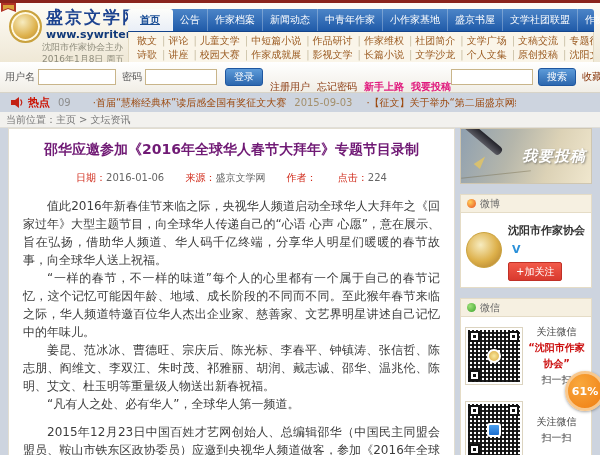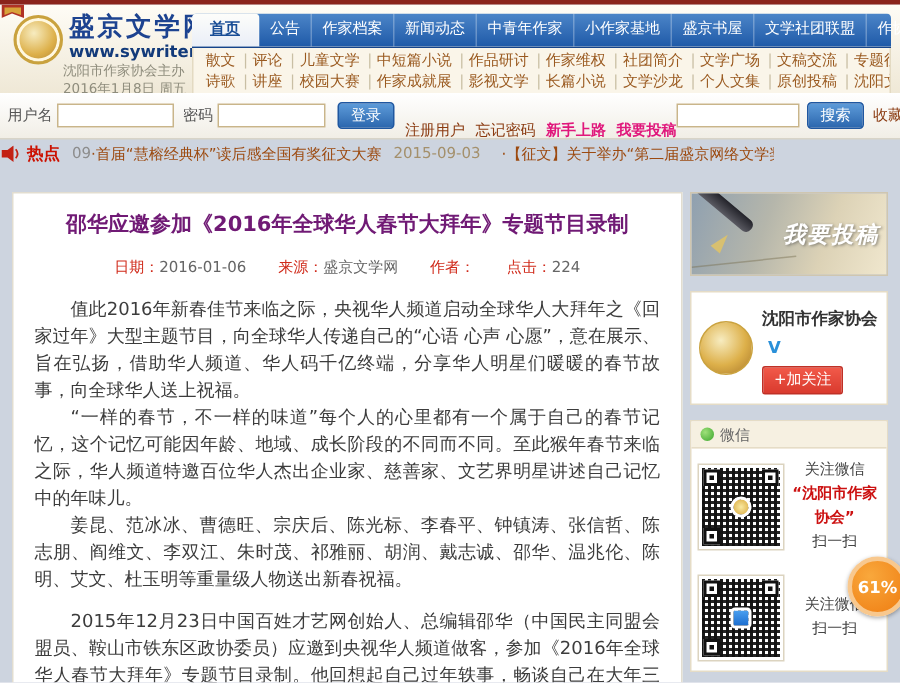--- a/index.html
+++ b/index.html
@@ -32,24 +32,24 @@
   .inp{height:16px;border:1px solid #c9b58a;background:#fff;box-sizing:border-box;}
   .inp.user{width:78px;margin-right:6px;}
   .inp.pass{width:72px;margin-right:8px;}
   .btn-blue{height:18px;background:linear-gradient(#5d9bd9,#2c67ae);color:#fff;border:1px solid #1f57a0;border-radius:3px;font-size:10px;padding:0 8px;cursor:pointer;font-family:inherit;}
   .lnk{color:#8a3a10;margin-left:7px;cursor:pointer;text-decoration:none;margin-top:20px;}
   .lnk.hot{color:#e0187c;font-weight:bold;}
   .inp.search{width:82px;margin-left:auto;margin-right:5px;}
   .fav{color:#8a3a10;margin-left:6px;cursor:pointer;}
 
   
-  .ticker{position:absolute;top:93px;left:0;width:516px;height:19px;display:flex;align-items:center;font-size:10px;padding:0 1px;box-sizing:border-box;white-space:nowrap;overflow:hidden;color:#9c4a10;}
+  .ticker{position:absolute;top:93px;left:0;width:516px;height:19px;display:flex;align-items:center;font-size:10px;padding:0 11px;box-sizing:border-box;white-space:nowrap;overflow:hidden;color:#9c4a10;}
   .horn{margin-right:4px;flex:none;}
   .hot-label{color:#cc1100;font-weight:bold;font-size:11px;margin-right:8px;}
-  .hot-count{color:#8d8d8d;}
+  .hot-count{color:#8d8d8d;margin-right:22px;}
   .tk-title{color:#9c4a10;cursor:pointer;}
   .tk-date{color:#a4906c;margin:0 14px 0 8px;}
 
   
   .crumb{position:absolute;top:112px;left:0;width:600px;height:16px;background:#f2f1ee;border-bottom:1px solid #e0ded8;font-size:10px;color:#777;line-height:15px;padding-left:6px;box-sizing:border-box;}
   .crumb .home{cursor:pointer;}
   .crumb .sep{margin:0 3px;}
 
   
   .article{position:absolute;top:128px;left:8px;width:447px;height:340px;background:#fff;border:1px solid #e2ddd0;box-sizing:border-box;padding:8px 14px 0;overflow:hidden;}
@@ -156,48 +156,56 @@
         <path d="M9.5,2.5 q2.5,3 0,6" stroke="#c32114" stroke-width="1.2" fill="none"></path>
       </svg>
     <span class="hot-label">热点</span>
     <span class="hot-count">09</span>
     <span class="tk-title">·首届“慧榕经典杯”读后感全国有奖征文大赛</span>
     <span class="tk-date">2015-09-03</span>
     <span class="tk-title">·【征文】关于举办“第二届盛京网络文学奖”全国征文大赛公告</span>
 
   </div>
 
+  <div class="crumb">
+    <span>当前位置：</span><span class="home">主页</span><span class="sep">&gt;</span><span>文坛资讯</span>
+  </div>
 
   <div class="article">
     <div class="a-title">邵华应邀参加《2016年全球华人春节大拜年》专题节目录制</div>
     <div class="a-meta">
       <span class="m-seg"><span class="m-label">日期：</span><span>2016-01-06</span></span>
       <span class="m-seg"><span class="m-label">来源：</span><span>盛京文学网</span></span>
       <span class="m-seg"><span class="m-label">作者：</span><span></span></span>
       <span class="m-seg"><span class="m-label">点击：</span><span>224</span></span>
     </div>
     <div class="a-body">
       <p>值此2016年新春佳节来临之际，央视华人频道启动全球华人大拜年之《回家过年》大型主题节目，向全球华人传递自己的“心语 心声 心愿”，意在展示、旨在弘扬，借助华人频道、华人码千亿终端，分享华人明星们暖暖的春节故事，向全球华人送上祝福。</p>
       <p>“一样的春节，不一样的味道”每个人的心里都有一个属于自己的春节记忆，这个记忆可能因年龄、地域、成长阶段的不同而不同。至此猴年春节来临之际，华人频道特邀百位华人杰出企业家、慈善家、文艺界明星讲述自己记忆中的年味儿。</p>
       <p>姜昆、范冰冰、曹德旺、宗庆后、陈光标、李春平、钟镇涛、张信哲、陈志朋、阎维文、李双江、朱时茂、祁雅丽、胡润、戴志诚、邵华、温兆伦、陈明、艾文、杜玉明等重量级人物送出新春祝福。</p>
+      <p>“凡有人之处、必有华人”，全球华人第一频道。</p>
       <p class="gap">2015年12月23日中国百姓才艺网创始人、总编辑邵华（中国民主同盟会盟员、鞍山市铁东区政协委员）应邀到央视华人频道做客，参加《2016年全球华人春节大拜年》专题节目录制。他回想起自己过年轶事，畅谈自己在大年三十回到郊区居住的父母家里，坐在炕头上包饺子，等到晚上12点，给父母拜年，52岁的邵华，父母身体健康，是由衷的幸福啊。</p>
 
     </div>
   </div>
 
   <div class="sidebar">
 
     <div class="banner">
       <div class="pen-body"></div>
       <div class="pen-nib"></div>
       <div class="paper-line"></div>
       <div class="banner-text">我要投稿</div>
     </div>
 
     <div class="box">
+      <div class="box-hd">
+        <span class="hd-icon wb"></span>
+        <span>微博</span>
+      </div>
       <div class="weibo-bd">
         <div class="wb-logo"></div>
         <div>
           <span class="wb-name">沈阳市作家协会</span><span class="wb-v">V</span>
           <br>
           <span class="wb-follow">+加关注</span>
         </div>
       </div>
     </div>
 

